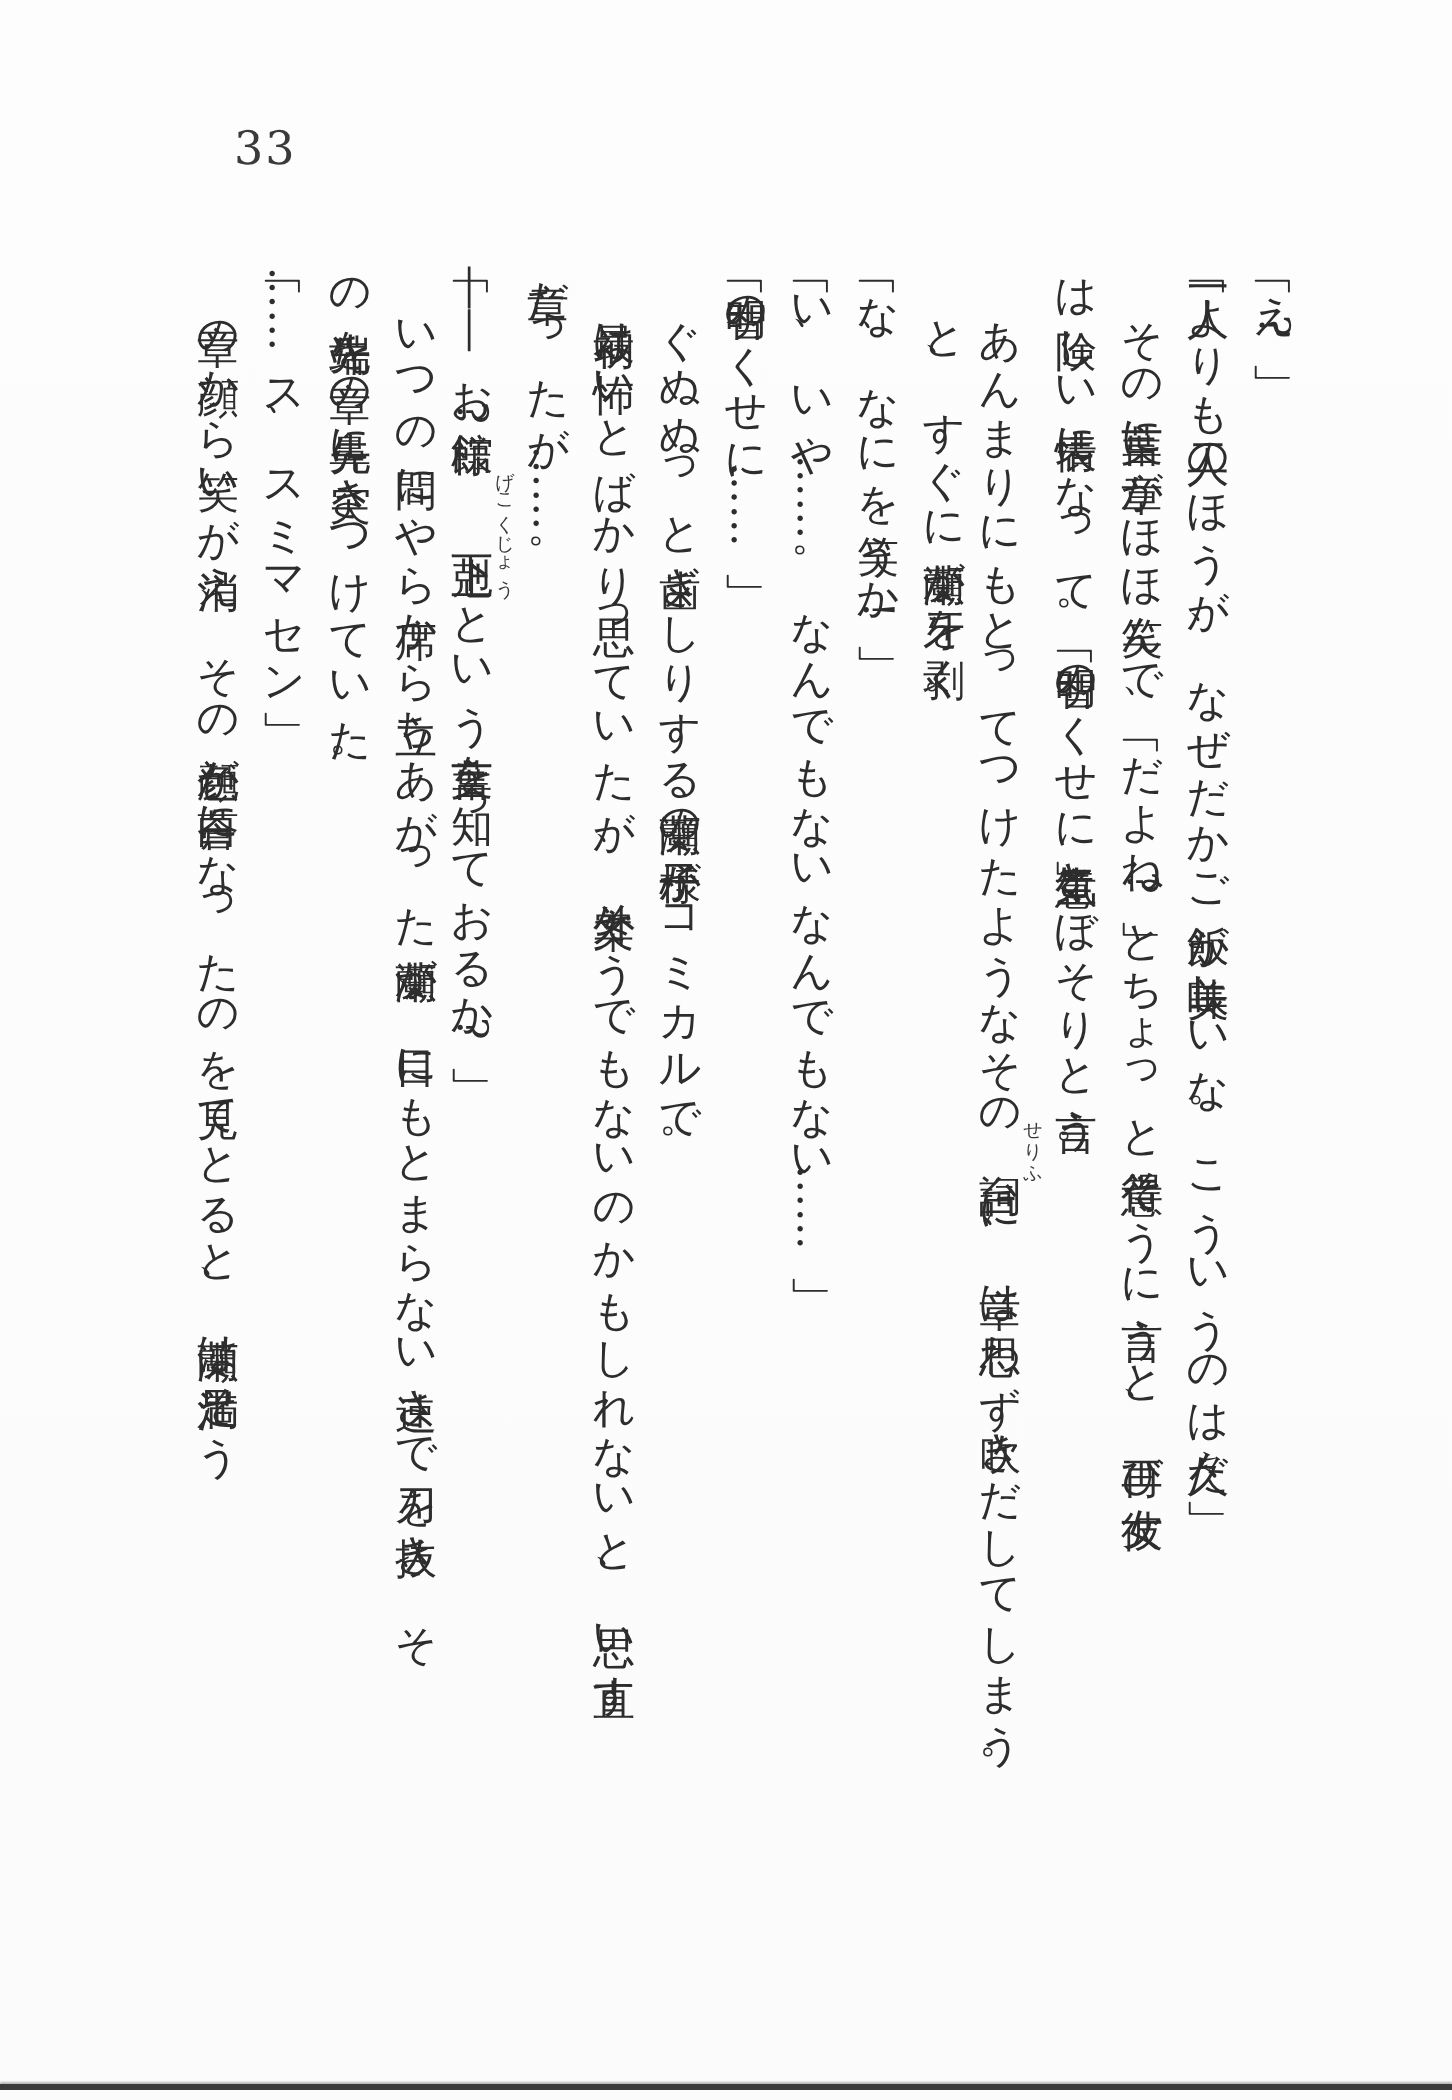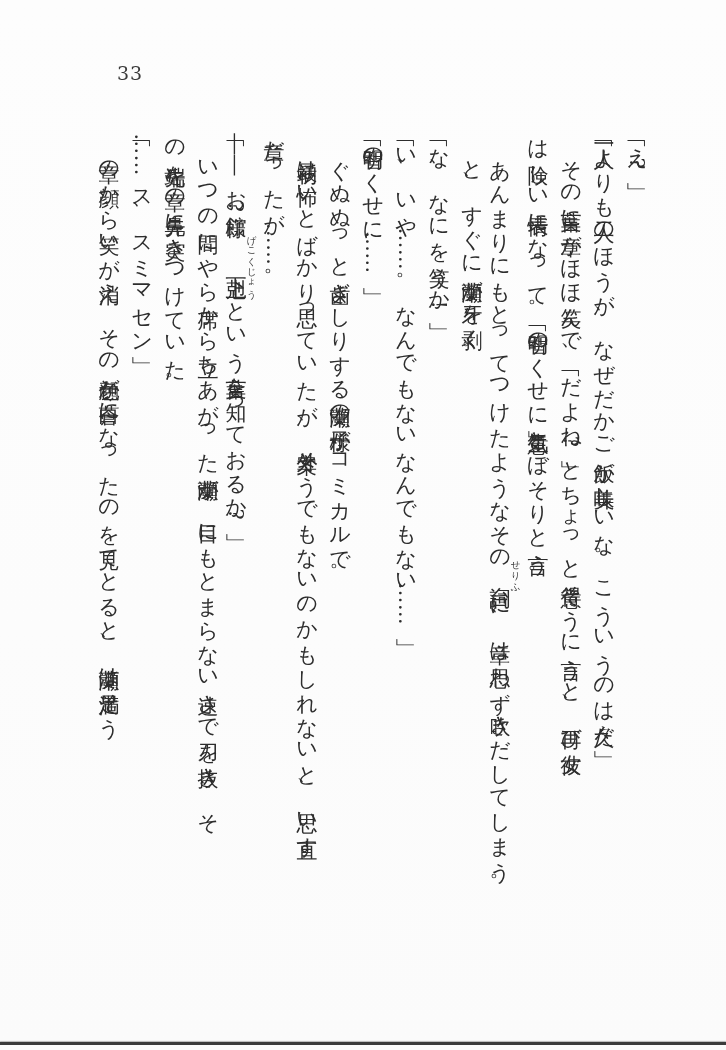--- a/index.html
+++ b/index.html
@@ -16,21 +16,21 @@
   }
   .page {
     position: absolute;
     inset: 0;
     background: linear-gradient(180deg, #fdfdfd 0%, #fcfcfc 60%, #fbfbfb 100%);
   }
   .page-number {
     position: absolute;
     top: 62px;
     left: 117px;
-    font-size: 19px;
+    font-size: 23px;
     color: #3a3a3a;
     letter-spacing: 1px;
   }
   .text-block {
     position: absolute;
     top: 125px;
     right: 73px;
     height: 834px;
     writing-mode: vertical-rl;
     text-orientation: mixed;

